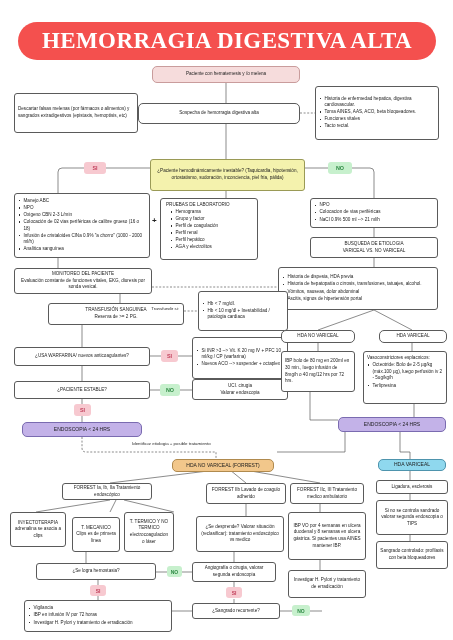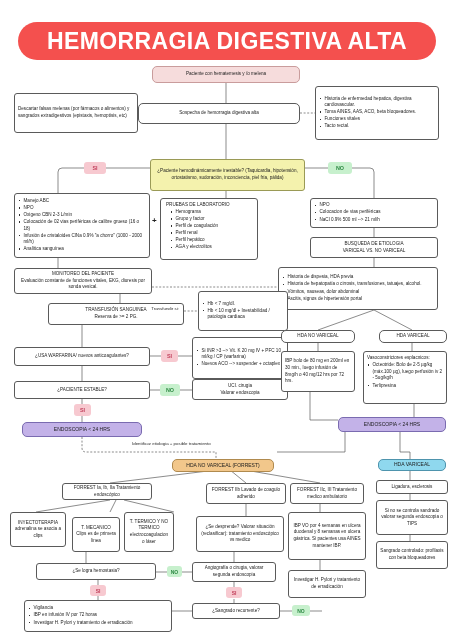--- a/index.html
+++ b/index.html
@@ -18,21 +18,21 @@
     width: 418px; height: 38px;
     background: #f4504e;
     border-radius: 19px;
     display: flex; align-items: center; justify-content: center;
   }
   .title-banner .t {
     color: #ffffff;
     font-size: 23px;
     font-weight: bold;
     letter-spacing: 0.4px;
-    font-family: Liberation Sans, sans-serif;
+    font-family: Liberation Serif, serif;
     white-space: nowrap;
     text-align: right;
   }
 
   .box {
     position: absolute;
     border: 1px solid #5a5a5a;
     border-radius: 3px;
     background: #ffffff;
     font-size: 4.6px;

